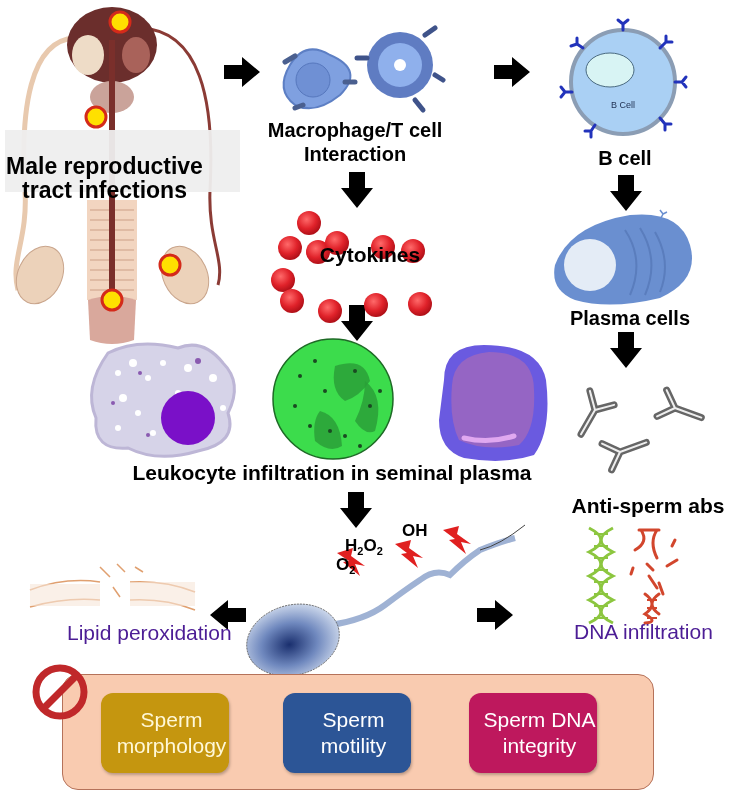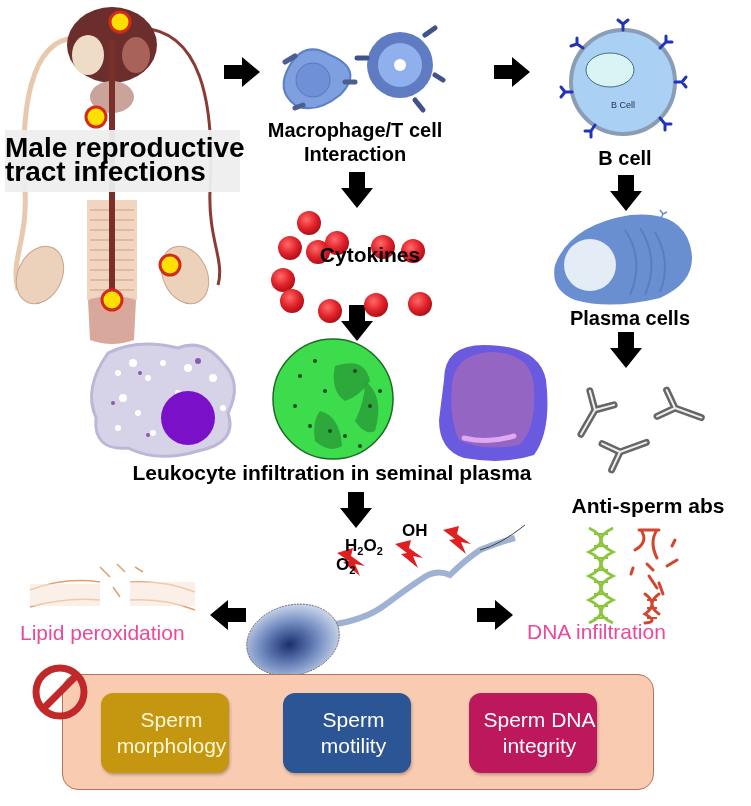--- a/index.html
+++ b/index.html
@@ -1,20 +1,20 @@
 <!DOCTYPE html>
 <html><head>
 <meta charset="utf-8">
 <style>
   html, body { margin:0; padding:0; background:#ffffff; }
   body { width:751px; height:806px; position:relative; overflow:hidden;
          font-family:"Liberation Sans", sans-serif; }
   .abs { position:absolute; }
   .lbl { position:absolute; font-weight:bold; color:#000; font-size:20px; text-align:center; line-height:24px; white-space:nowrap; }
-  .lbl-n { position:absolute; color:#ec4899; font-size:20px; white-space:nowrap; }
+  .lbl-n { position:absolute; color:#4c1d95; font-size:20px; white-space:nowrap;margin-left:47px; }
   svg { position:absolute; overflow:visible; }
   .box { position:absolute; border-radius:12px; color:#fff8d8; font-size:21px; text-align:center; line-height:26px;
          display:flex; align-items:center; justify-content:center; box-shadow:1px 2px 3px rgba(0,0,0,0.25);padding-left:13px; }
   .box.blue, .box.gray { color:#ffffff; }
 </style>
 </head>
 <body>
 
 <svg width="260" height="345" style="left:0;top:0">
 
@@ -47,21 +47,21 @@
   <ellipse cx="185" cy="275" rx="22" ry="30" fill="#ecd2ba" stroke="#c9a58c" transform="rotate(-25 185 275)"></ellipse>
 
   <g fill="#ffe000" stroke="#d42a1a" stroke-width="3">
     <circle cx="120" cy="22" r="10"></circle>
     <circle cx="96" cy="117" r="10"></circle>
     <circle cx="170" cy="265" r="10"></circle>
     <circle cx="112" cy="300" r="10"></circle>
   </g>
 </svg>
 <div class="abs" style="left:5px;top:130px;width:235px;height:62px;background:rgba(238,238,238,0.95);"></div>
-<div class="lbl" style="left:5px;top:136px;width:199px;font-size:28px;">
+<div class="lbl" style="left:5px;top:154px;width:199px;font-size:23px;">
   <div>Male reproductive</div>
   <div>tract infections</div>
 </div>
 
 <svg width="36" height="30" style="left:224px;top:57px">
   <path d="M0,8 H18 V0 L36,15 L18,30 V22 H0 Z" fill="#000"></path>
 </svg>
 <svg width="36" height="30" style="left:494px;top:57px">
   <path d="M0,8 H18 V0 L36,15 L18,30 V22 H0 Z" fill="#000"></path>
 </svg>

